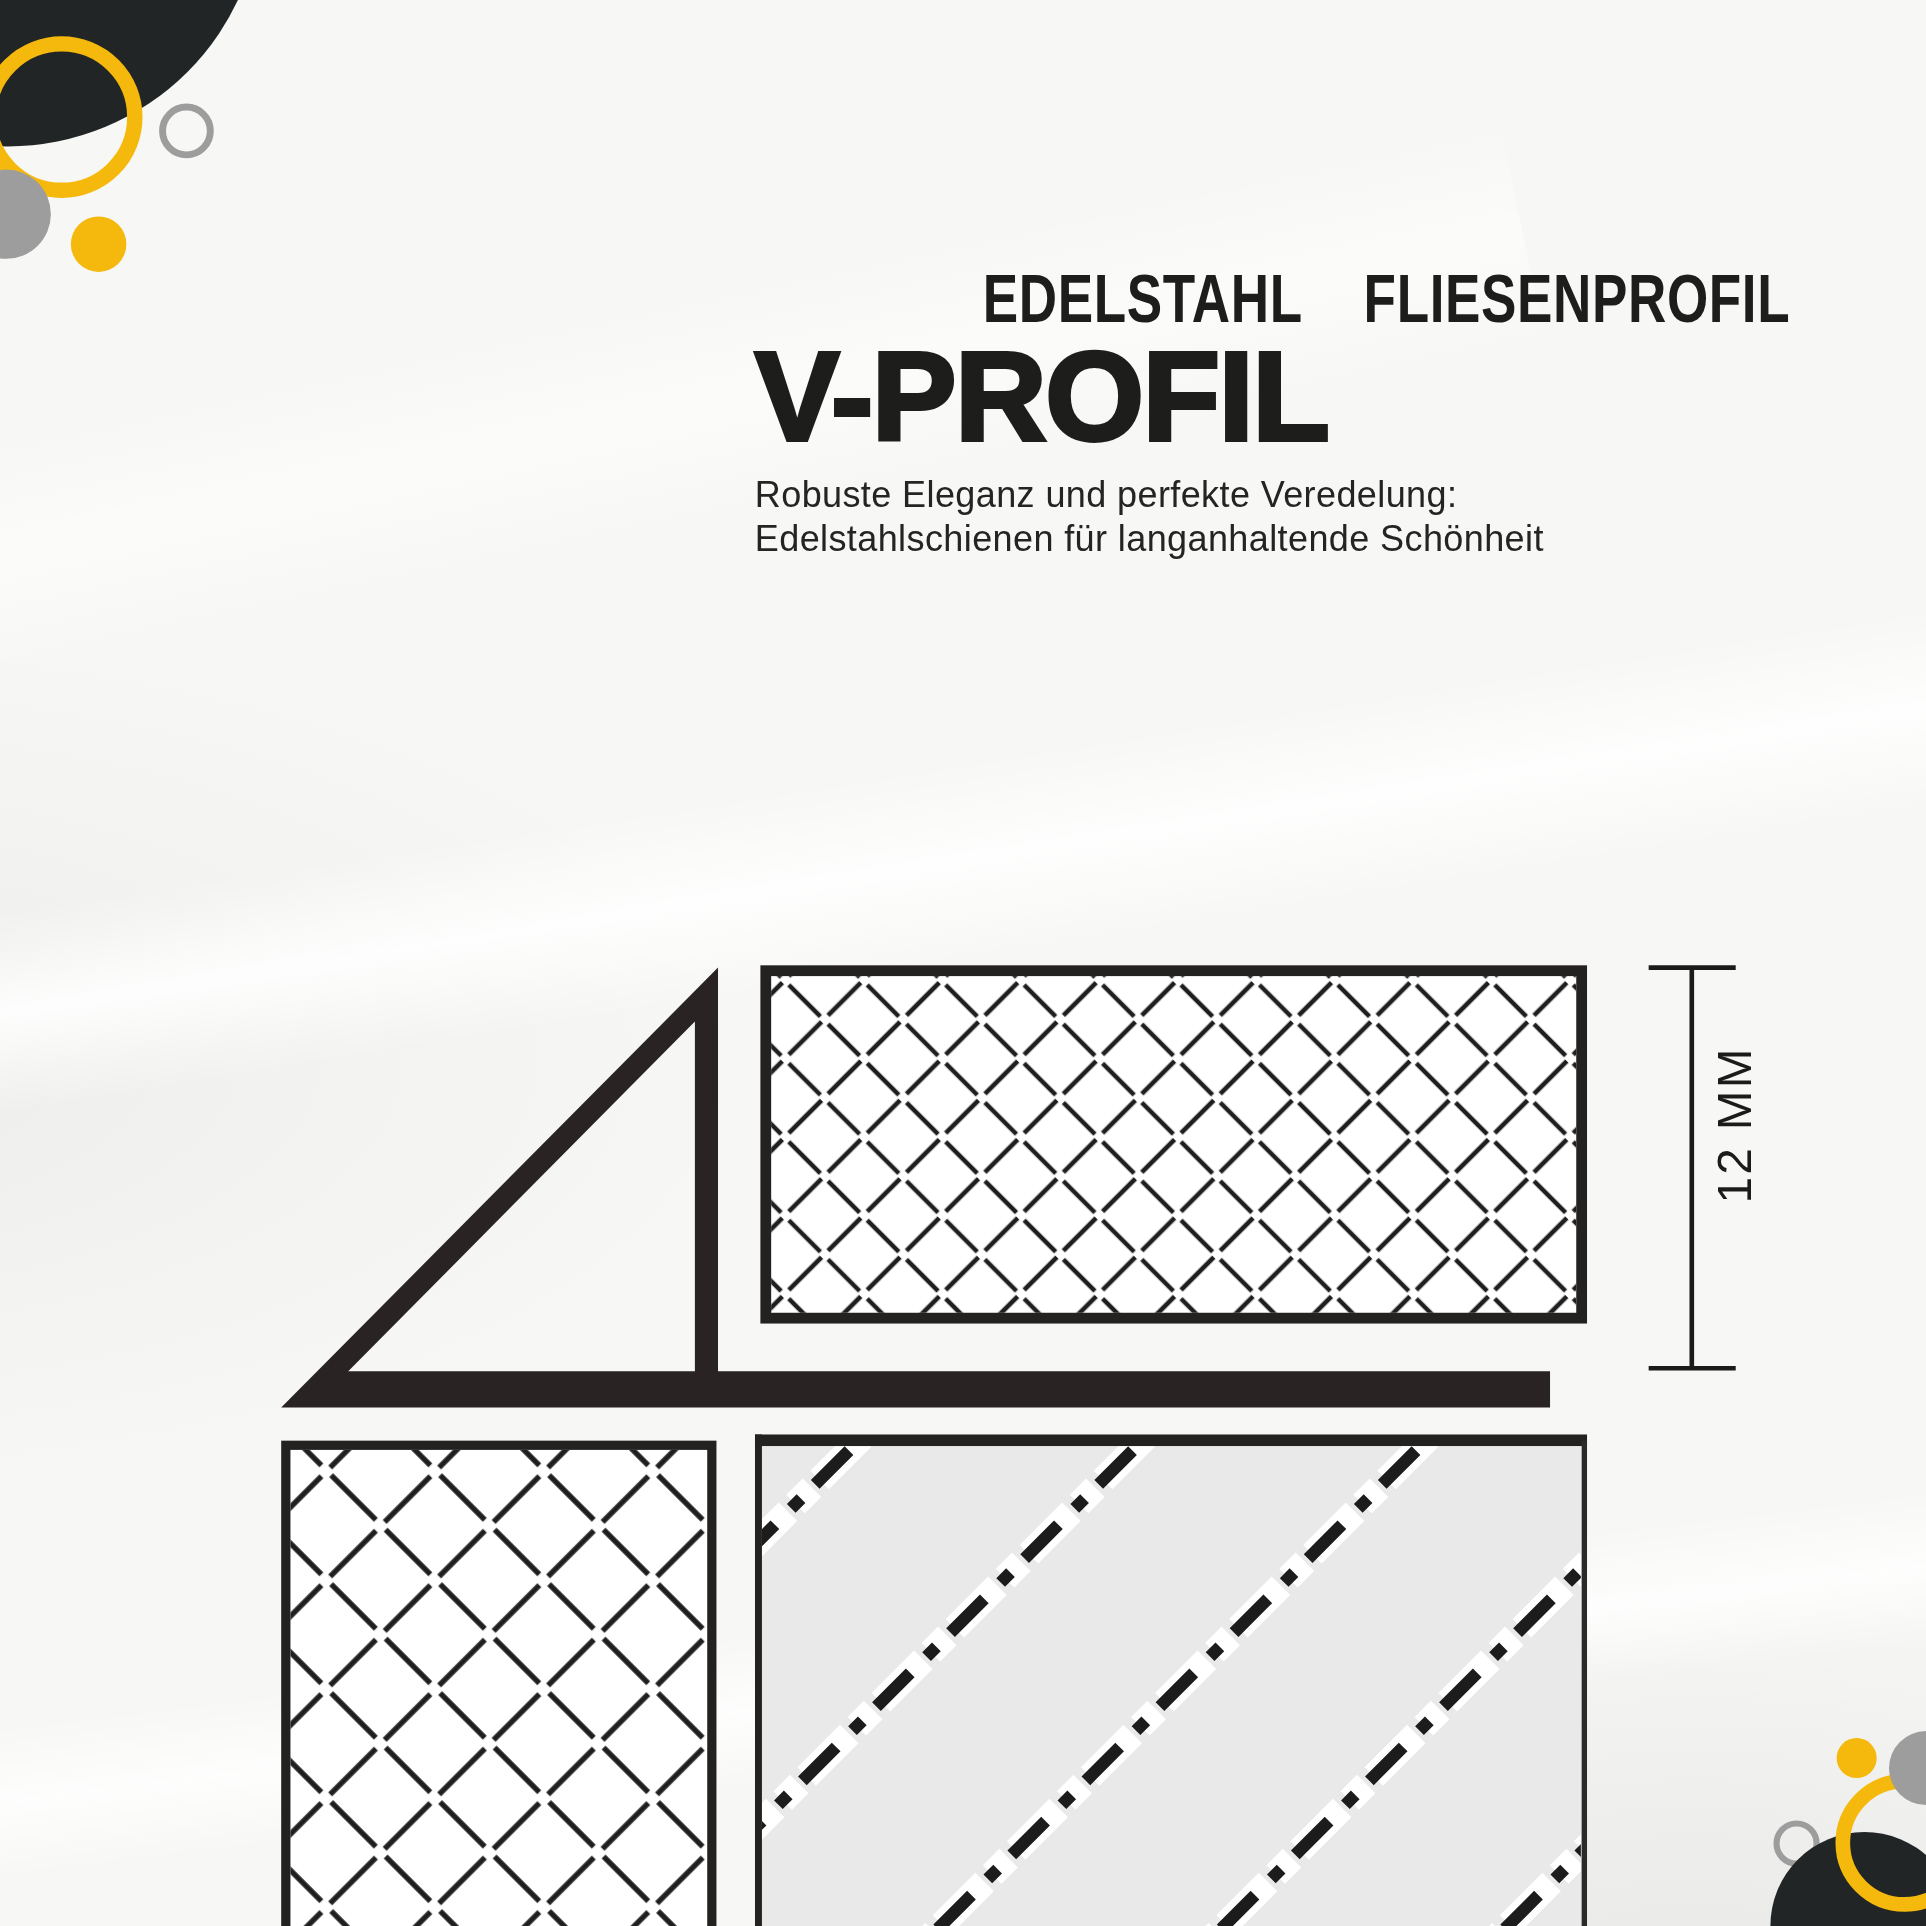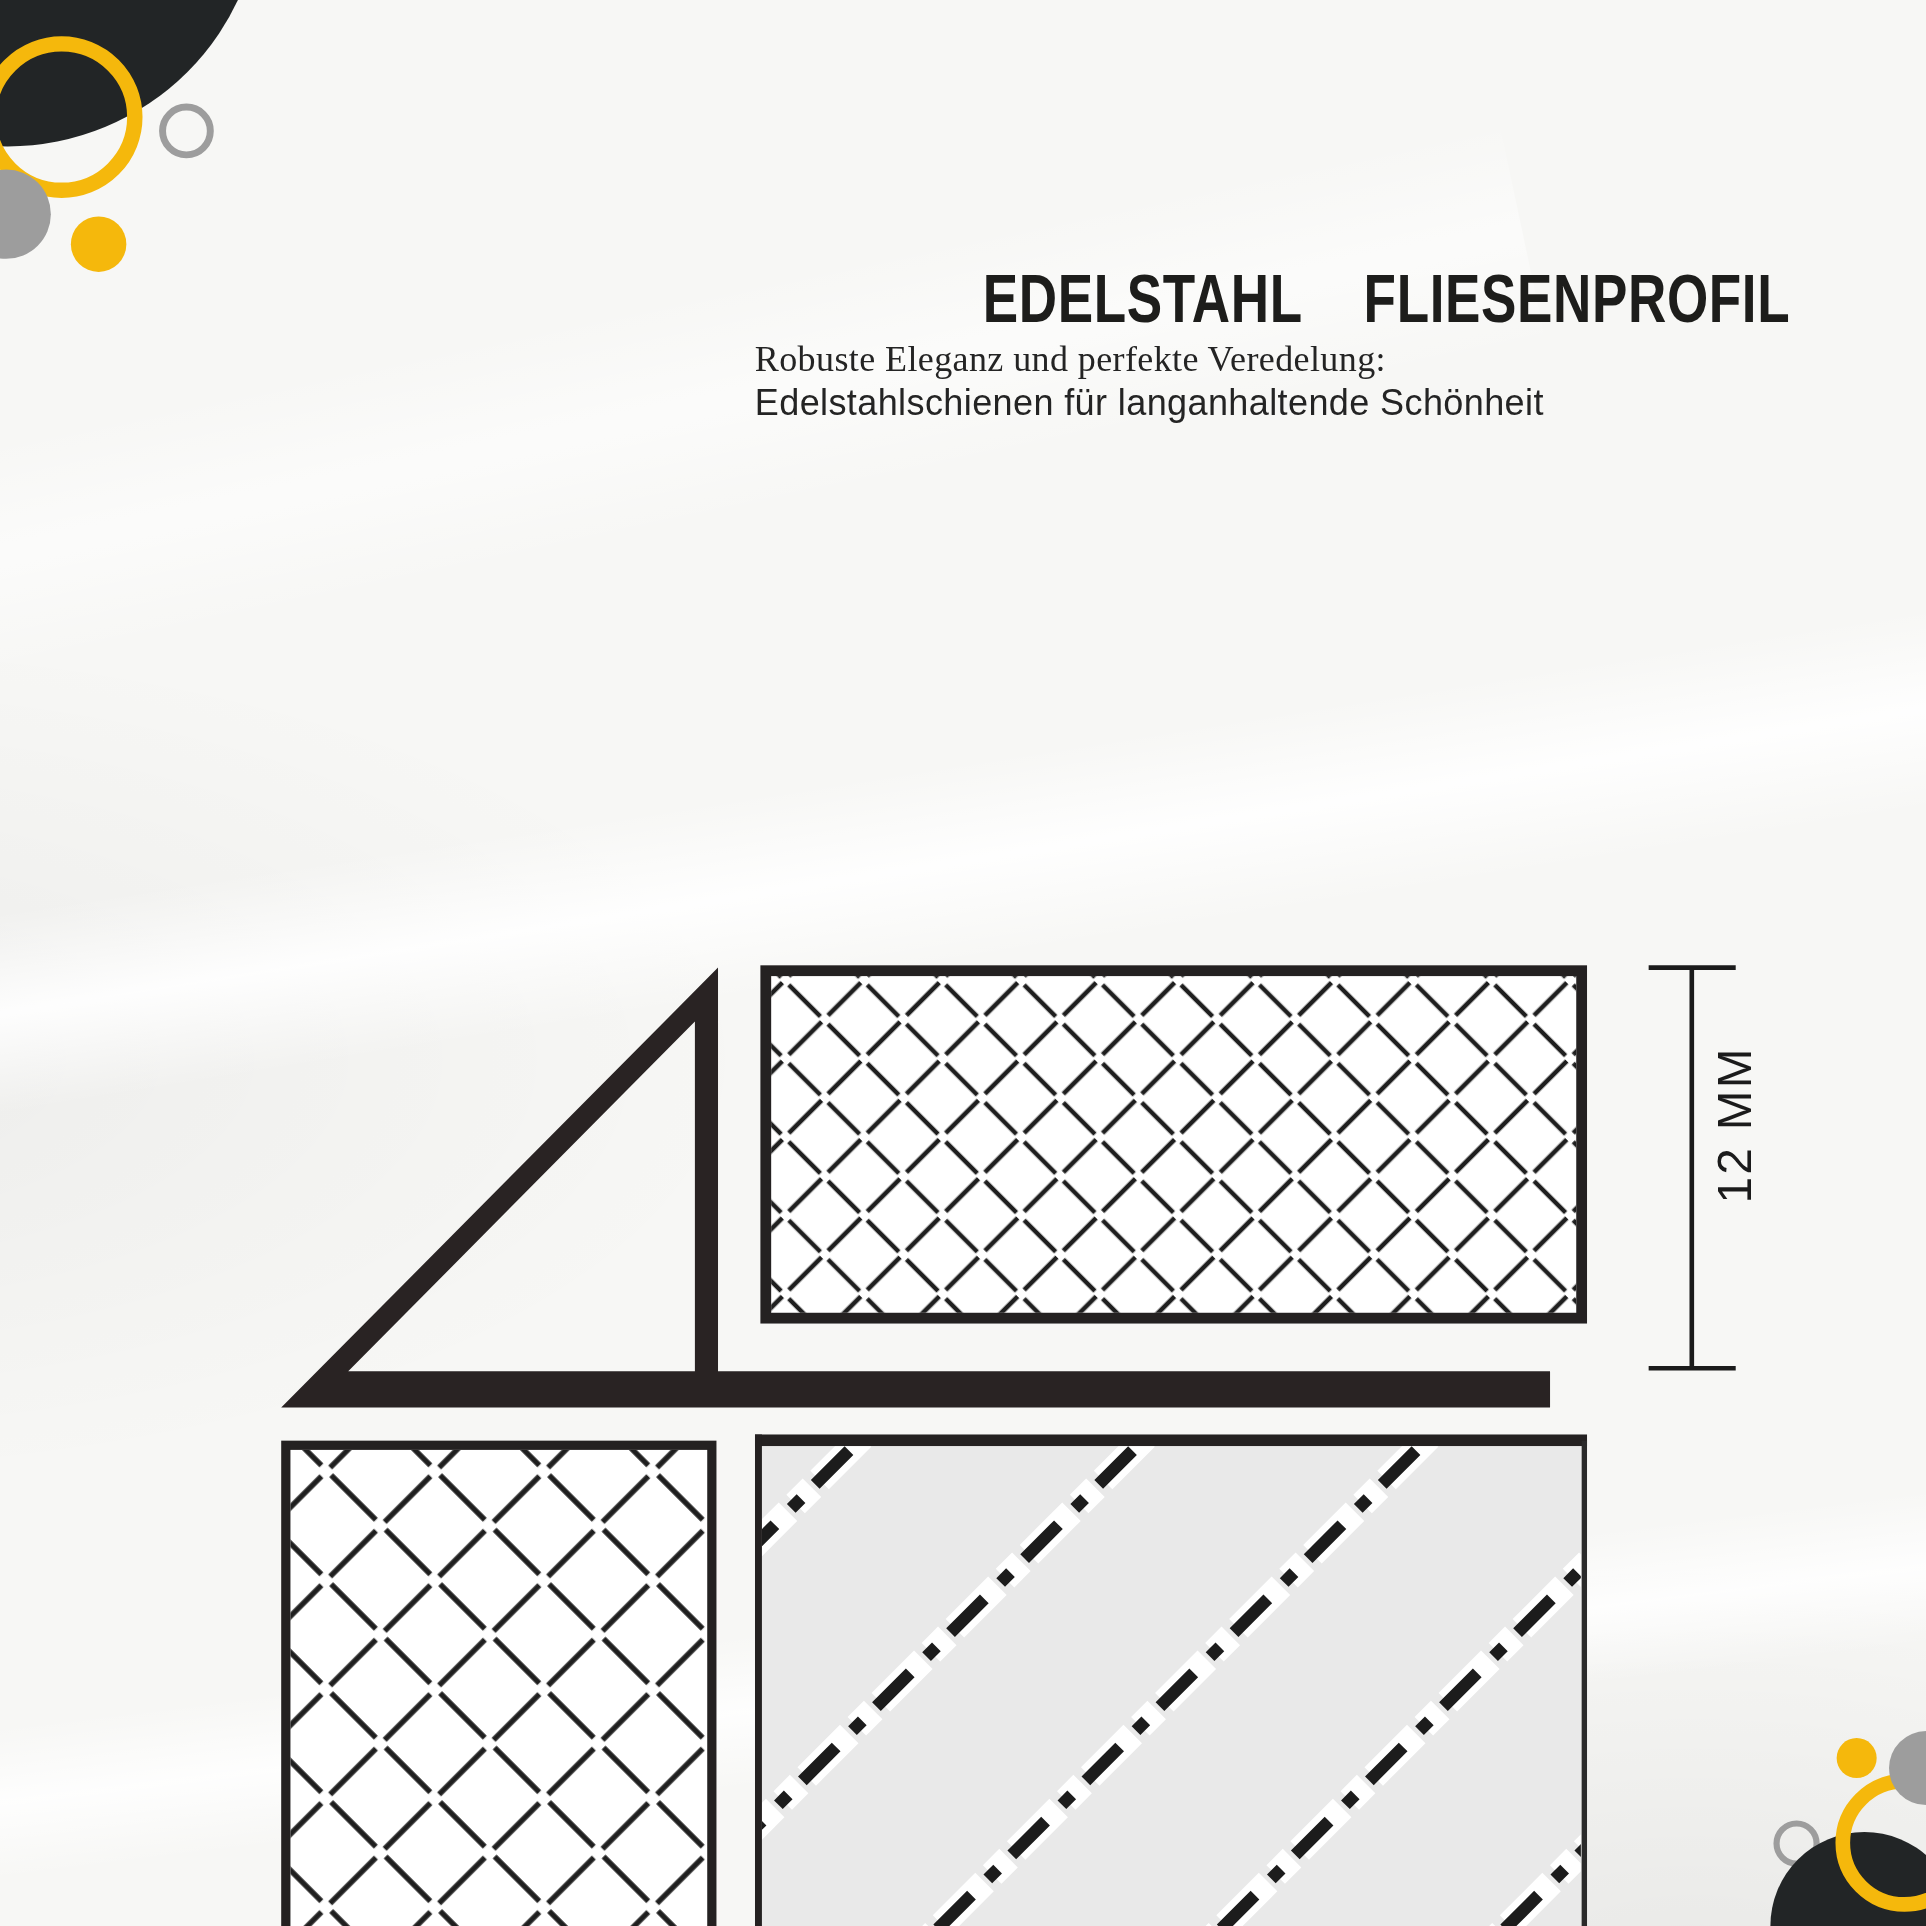--- a/index.html
+++ b/index.html
@@ -24,21 +24,21 @@
   .header{position:absolute;top:260px;right:136px;text-align:left;color:#1d1d1b;}
   .kicker{
     font-size:68px;font-weight:700;letter-spacing:0.8px;word-spacing:20px;white-space:pre;
     transform:scaleX(0.78);transform-origin:100% 50%;line-height:77px;
   }
   .title{
     font-size:127px;font-weight:700;letter-spacing:-1.5px;line-height:119px;
     -webkit-text-stroke:3.9px #1d1d1b;
   }
   .subtitle{font-size:36px;line-height:44px;font-weight:400;color:#242424;letter-spacing:0.4px;}
-  .subtitle.first{margin-top:0;font-family:Liberation Serif, serif;}
+  .subtitle.first{margin-top:17px;}
 </style>
 </head>
 <body>
 
 <div class="streak streak1"></div>
 <div class="streak streak3"></div>
 <div class="streak streak2"></div>
 
 <svg id="scene" viewBox="0 0 2500 2500" xmlns="http://www.w3.org/2000/svg">
   <defs>
@@ -117,16 +117,17 @@
       <line x1="2196" y1="1259" x2="2196" y2="1773"></line>
       <line x1="2140" y1="1256" x2="2253" y2="1256"></line>
       <line x1="2140" y1="1776" x2="2253" y2="1776"></line>
     </g>
     <text x="2273" y="1460" transform="rotate(-90 2273 1460)" text-anchor="middle" font-family="Liberation Sans, sans-serif" font-size="62" letter-spacing="3" fill="#1b1b1b">12 MM</text>
   </g>
 </svg>
 
 <div class="header">
   <div class="kicker">EDELSTAHL  FLIESENPROFIL</div>
+  <div class="title">V-PROFIL</div>
   <div class="subtitle first">Robuste Eleganz und perfekte Veredelung:</div>
   <div class="subtitle">Edelstahlschienen für langanhaltende Schönheit</div>
 </div>
 
 
 </body></html>

